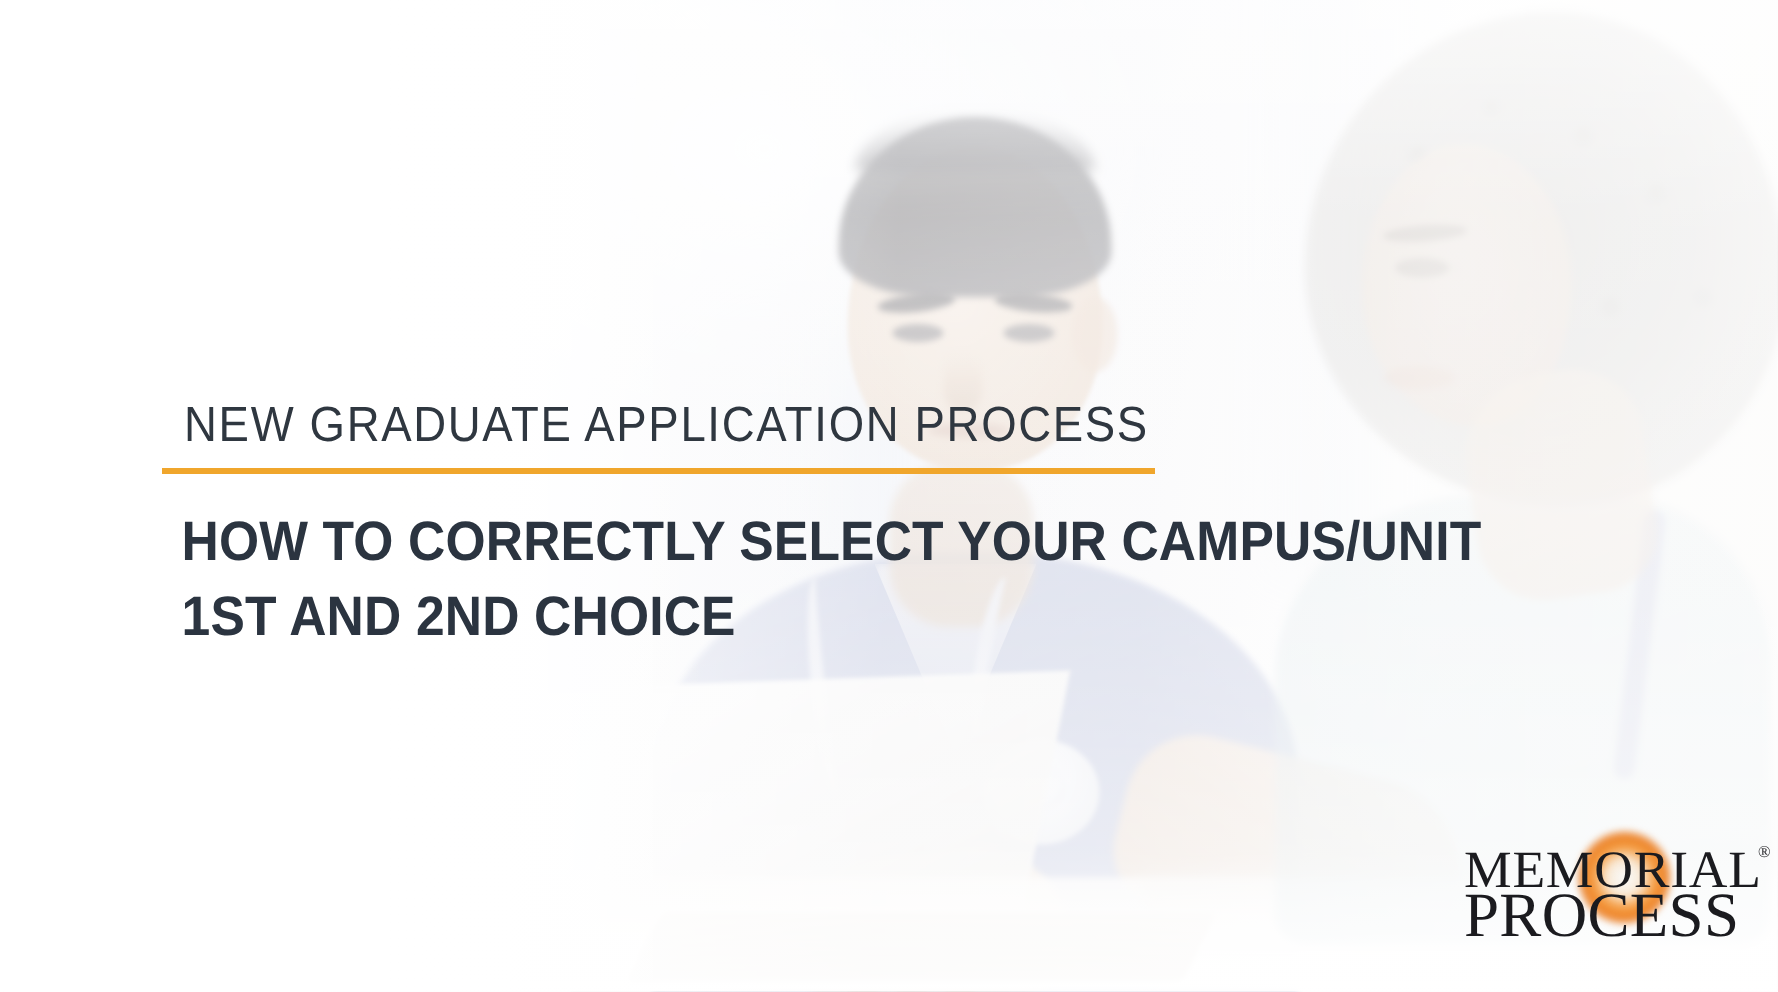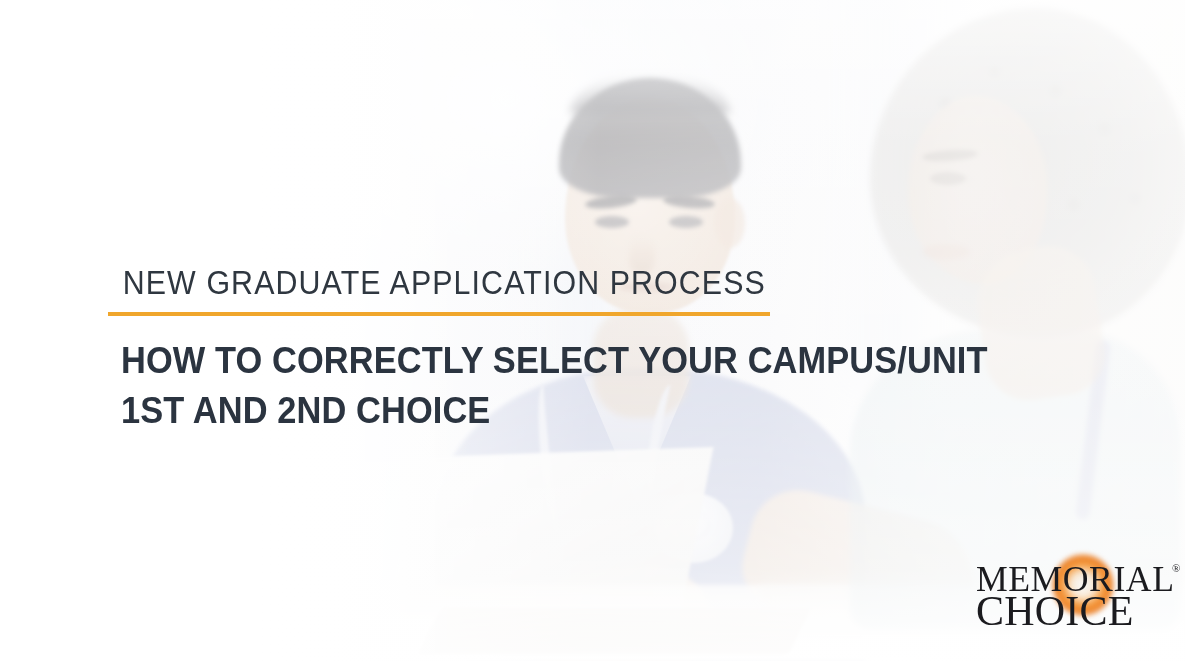--- a/index.html
+++ b/index.html
@@ -609,16 +609,16 @@
     <div class="headline">
       <span class="headline-line">HOW TO CORRECTLY SELECT YOUR CAMPUS/UNIT</span>
       <span class="headline-line">1ST AND 2ND CHOICE</span>
     </div>
   </div>
 
   <div class="logo">
     <div class="logo-glow"></div>
     <div class="logo-word logo-memorial">MEMORIAL</div>
     <div class="logo-reg">®</div>
-    <div class="logo-word logo-hermann">CHOICE</div>
+    <div class="logo-word logo-hermann">PROCESS</div>
   </div>
 
 </div>
 
 </body></html>

